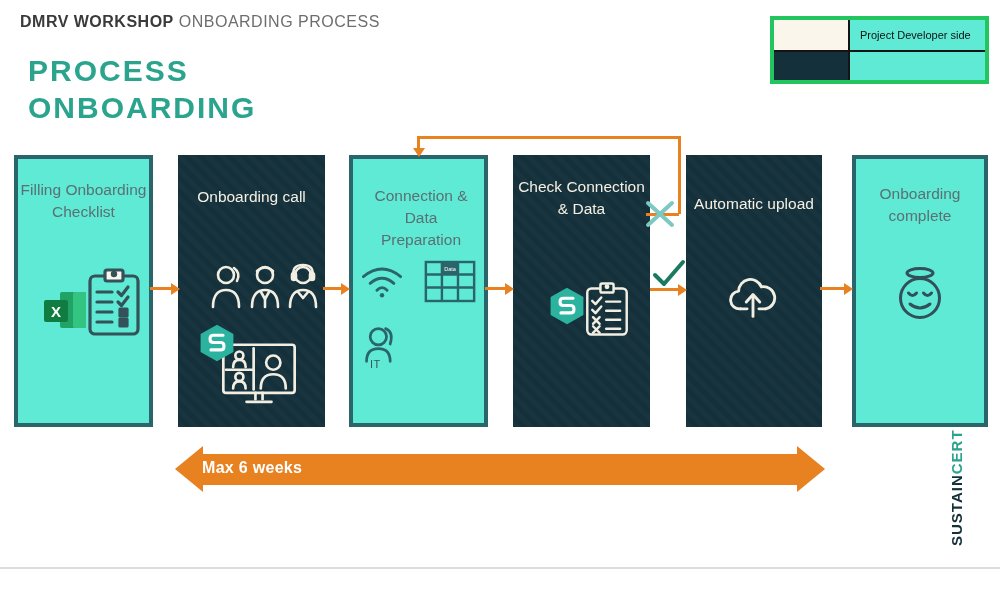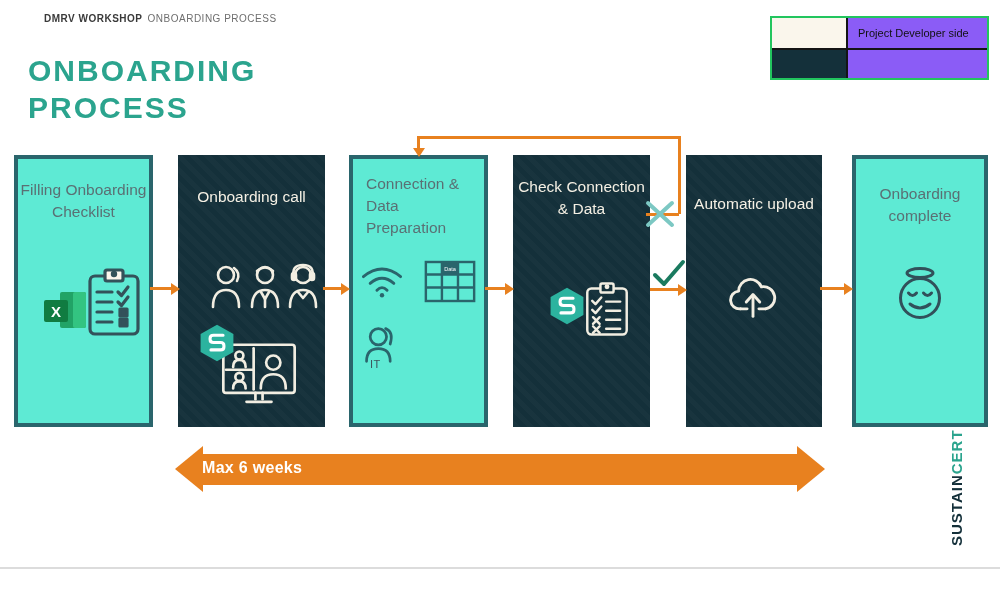--- a/index.html
+++ b/index.html
@@ -1,28 +1,28 @@
 <!DOCTYPE html>
 <html><head>
 <meta charset="utf-8">
 <style>
   * { margin:0; padding:0; box-sizing:border-box; }
   html,body { background:#fff; }
   body { font-family:"Liberation Sans","DejaVu Sans",sans-serif; }
   #slide { position:relative; width:1000px; height:600px; background:#ffffff; overflow:hidden; }
 
   
-  .kicker { position:absolute; left:44px; top:13px; font-size:10px; letter-spacing:.5px; }
+  .kicker { position:absolute; left:20px; top:13px; font-size:16px; letter-spacing:.5px; }
   .kicker .k1 { font-weight:bold; color:#3a3a3a; }
   .kicker .k2 { color:#6e6e6e; margin-left:5px; }
   .big-title { position:absolute; left:28px; top:52px; font-size:30px; font-weight:bold;
                color:#2BA48E; letter-spacing:2px; line-height:37px; }
 
   
-  .legend { position:absolute; left:770px; top:16px; width:219px; border:2px solid #22c55e; background:#8b5cf6; }
+  .legend { position:absolute; left:770px; top:16px; width:219px; border:4px solid #22c55e; background:#5eead4; }
   .legend-row { display:flex; height:30px; }
   .legend-row + .legend-row { border-top:2px solid #141414; }
   .legend-swatch { width:76px; height:100%; border-right:2px solid #141414; }
   .legend-swatch.cream { background:#FAF6EC; }
   .legend-swatch.navy { background:#14303A; }
   .legend-label { flex:1; font-size:11px; color:#111; display:flex; align-items:center; padding-left:10px; }
 
   
   .step { position:absolute; top:155px; height:272px; }
   .step.cream { background:#5eead4; border:4px solid #2A656C; }
@@ -32,21 +32,21 @@
   .step.cream .step-title { color:#5A7074; }
   .step.dark  .step-title { color:#F5F0E4; }
   #step1 { left:14px;  width:139px; }
   #step2 { left:178px; width:147px; }
   #step3 { left:349px; width:139px; }
   #step4 { left:513px; width:137px; }
   #step5 { left:686px; width:136px; }
   #step6 { left:852px; width:136px; }
   #step1 .step-title { padding-top:20px; }
   #step2 .step-title { padding-top:31px; }
-  #step3 .step-title { padding-top:14px; padding-left:13px; padding-right:8px; text-align:left; }
+  #step3 .step-title { padding-top:14px; padding-left:13px; padding-right:8px; text-align:center;margin-top:12px; }
   #step4 .step-title { padding-top:21px; }
   #step5 .step-title { padding-top:38px; }
   #step6 .step-title { padding-top:24px; }
 
   
   .conn { position:absolute; height:3px; background:#E8811F; }
   .conn::after { content:""; position:absolute; right:-8px; top:-4.5px; width:0; height:0;
                  border-left:9px solid #E8811F; border-top:6px solid transparent; border-bottom:6px solid transparent; }
   #conn1 { left:150px; top:287px; width:22px; }
   #conn2 { left:323px; top:287px; width:19px; }
@@ -90,22 +90,22 @@
 </style>
 </head>
 <body>
 
 <div id="slide">
 
   <div class="kicker">
     <span class="k1">DMRV WORKSHOP</span><span class="k2">ONBOARDING PROCESS</span>
   </div>
   <div class="big-title">
+    <div>PROCESS</div>
     <div>ONBOARDING</div>
-    <div>PROCESS</div>
   </div>
 
   <div class="legend">
     <div class="legend-row">
       <div class="legend-swatch cream"></div>
       <div class="legend-label">Project Developer side</div>
     </div>
     <div class="legend-row">
       <div class="legend-swatch navy"></div>
     </div>

